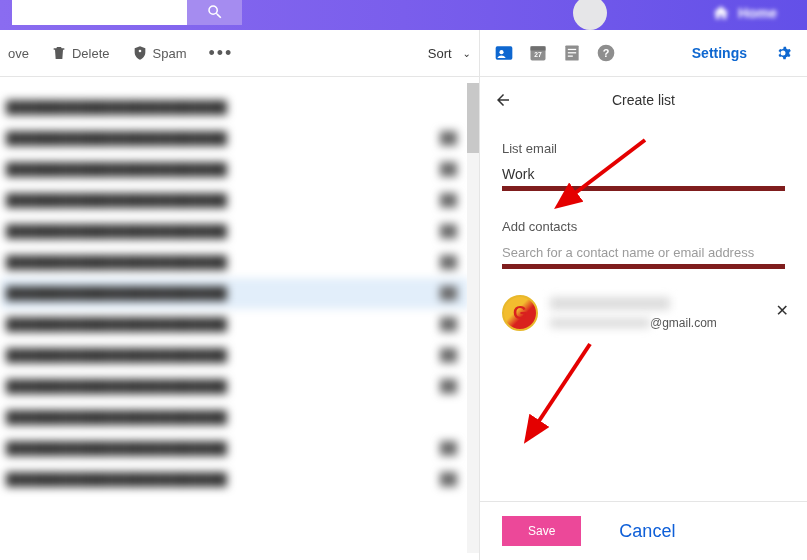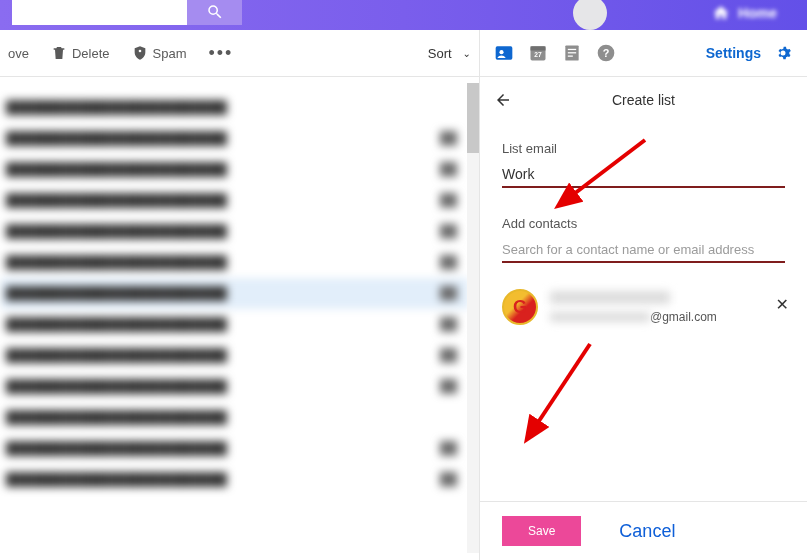--- a/index.html
+++ b/index.html
@@ -45,31 +45,31 @@
     .scroll-thumb { position:absolute; right:0; top:6px; width:12px; height:70px; background:#c8c8c8; }
     
     .toolbar-right {
       height: 47px; display:flex; align-items:center; justify-content:space-between;
       padding: 0 14px; border-bottom: 1px solid #e5e5e5;
     }
     .rt-icons { display:flex; gap:14px; align-items:center; }
     .rt-icon { width:20px; height:20px; fill:#0e67d0; cursor:pointer; position:relative;}
     .rt-icon.grey { fill:#8e8e8e; }
     .cal-badge { font-size:8px; fill:#fff; font-weight:bold; }
-    .settings-wrap { display:flex; align-items:center; gap:12px; }
+    .settings-wrap { display:flex; align-items:center; gap:26px; }
     .settings-text { color:#0e67d0; font-weight:bold; font-size:14px; cursor:pointer; }
     .gear-icon { width:20px; height:20px; fill:#0e67d0; cursor:pointer; }
     
     .panel-header { display:flex; align-items:center; padding: 14px 16px 12px 14px; position: relative; }
     .back-arrow { width:18px; height:18px; fill:#333; cursor:pointer; }
     .panel-title { position:absolute; left:50%; transform:translateX(-50%); font-size:14px; color:#333; }
     
     .form-area { padding: 8px 22px 0 22px; position:relative; flex:1; }
     .field-label { font-size:13px; color:#555; margin-top:12px; margin-bottom:6px; }
-    .field-input { width:100%; border:none; border-bottom:2px solid #7f1d1d; padding:4px 0; font-size:14px; color:#333; outline:none; }
+    .field-input { width:100%; border:none; border-bottom:5px solid #7f1d1d; padding:4px 0; font-size:14px; color:#333; outline:none; }
     .field-input::placeholder { color:#9b9b9b; font-size:13px; }
     .add-contacts-label { margin-top: 28px; }
     
     .contact-row { display:flex; align-items:center; margin-top: 26px; position:relative; }
     .contact-avatar { width:36px; height:36px; border-radius:50%; background: linear-gradient(135deg,#f3bd2f 40%,#d9211e 60%); border:2px solid #e8b82b; display:flex; align-items:center; justify-content:center; color:#d9211e; font-size:18px; font-weight:bold; }
     .contact-info { margin-left: 12px; font-size:12px; }
     .contact-name { font-size:13px; color:#333; filter: blur(4px); background:#dcdcdc; width:120px; height:13px; display:block;}
     .contact-email { color:#555; font-size:12px; margin-top:6px;}
     .contact-email .obscured { filter:blur(4px); background:#dcdcdc; display:inline-block; width:100px; height:10px; vertical-align:middle;}
     .remove-x { position:absolute; right:-4px; top:6px; font-size:16px; color:#333; cursor:pointer; }

